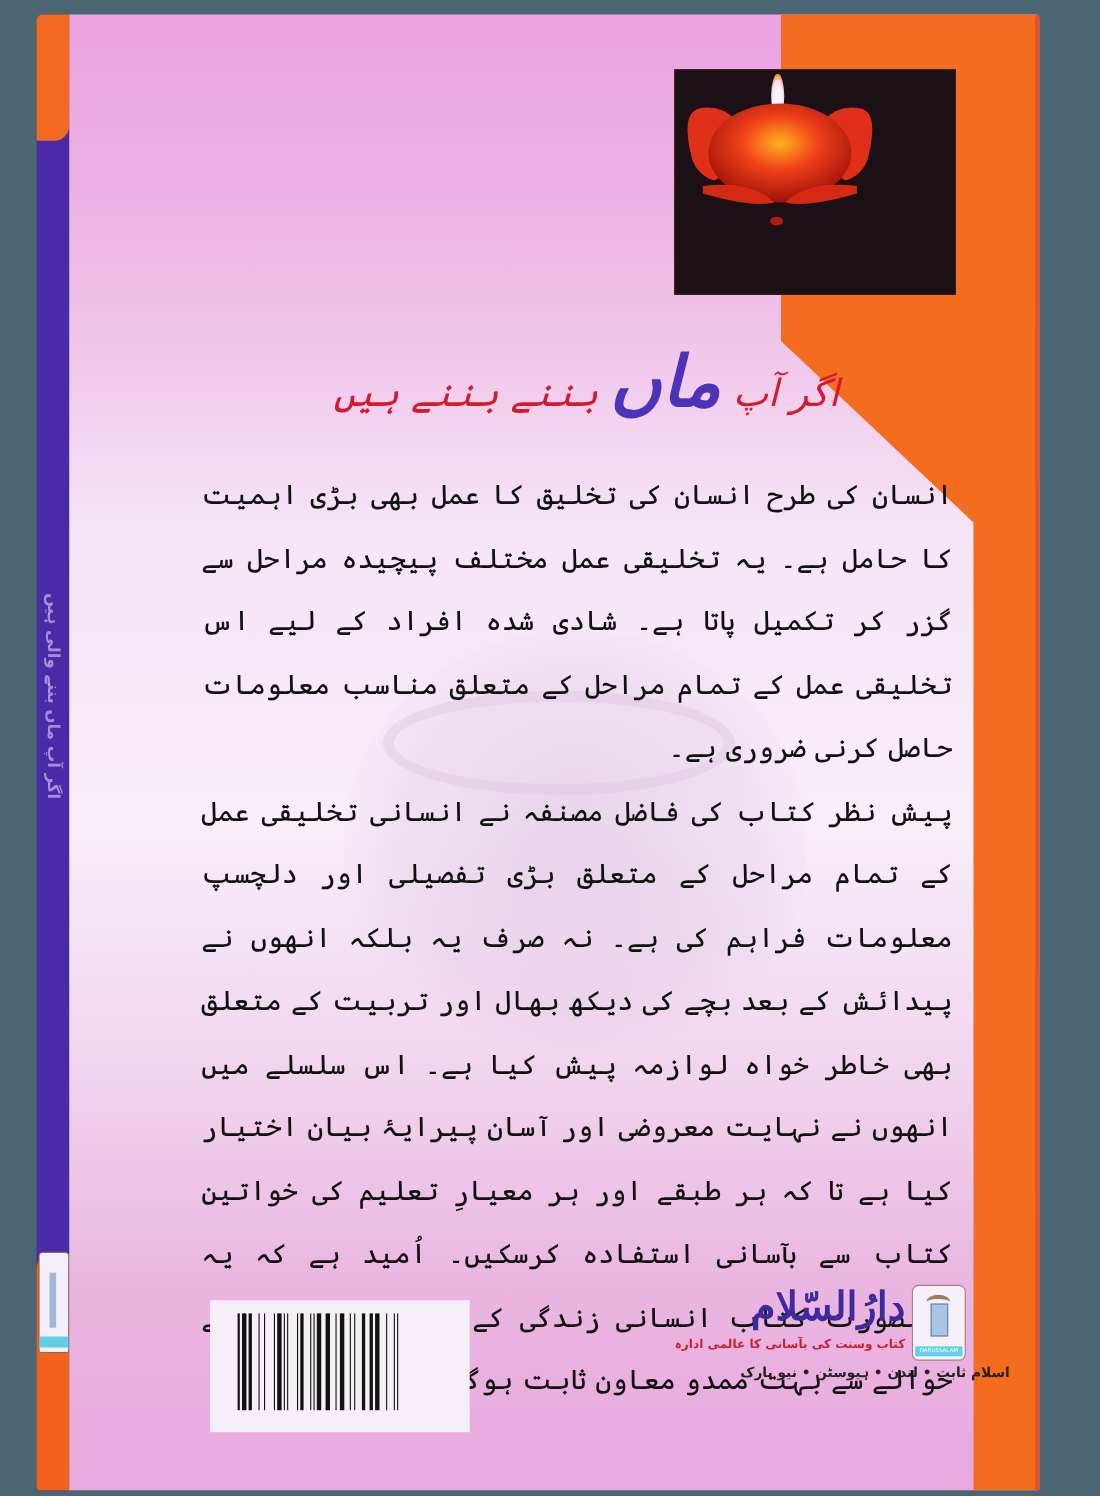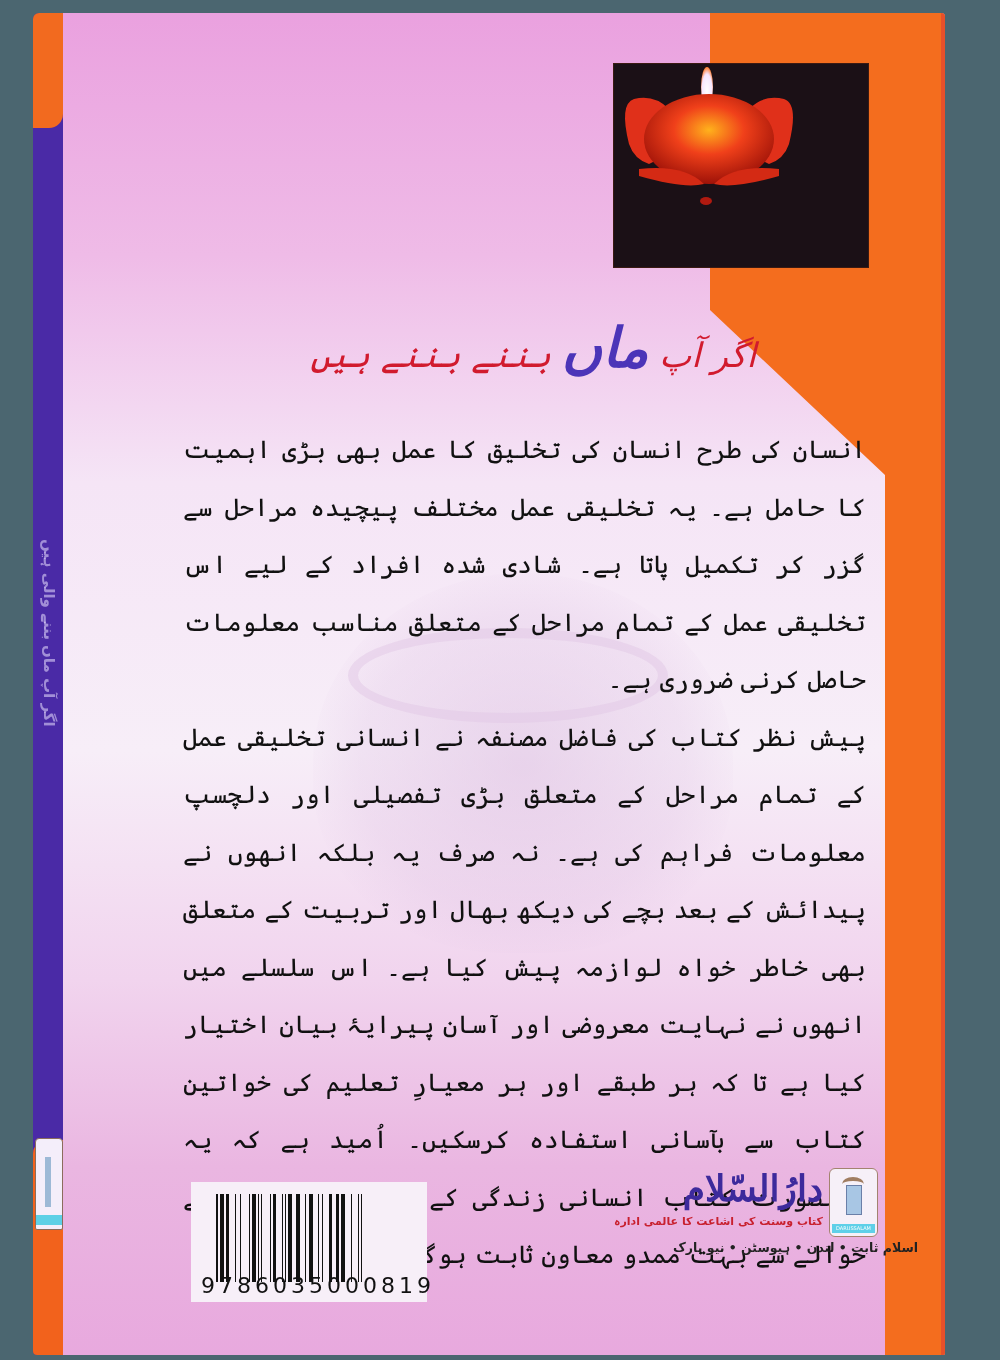--- a/index.html
+++ b/index.html
@@ -54,21 +54,21 @@
     position:absolute; left:550px; top:50px; width:254px; height:203px;
     background:#1b1016;
     border:1px solid #3b1a12;
   }
   .title {
     position:absolute; left:230px; top:300px; width:480px; height:70px;
     direction:rtl; text-align:center;
     font-family:"DejaVu Serif", serif; font-size:34px; line-height:70px; font-style:italic;
     color:#d11b2e;
   }
-  .title .hl { color:#4b34b8; font-size:55px; font-weight:bold;font-style:italic; }
+  .title .hl { color:#4b34b8; font-size:64px; font-weight:bold;font-style:italic; }
   .body-text {
     position:absolute; left:120px; top:408px; width:683px;
     direction:rtl; text-align:justify;
     font-family:"DejaVu Serif", serif; font-size:25px; line-height:57.5px;
     color:#111;
   }
   .body-text p { margin:0; }
   .barcode {
     position:absolute; left:128px; top:1169px; width:236px; height:120px;
     background:#f7eff8;
@@ -206,29 +206,28 @@
           <span style="width:3px"></span>
           <span class="g" style="width:2px"></span>
           <span style="width:4px"></span>
           <span class="g" style="width:6px"></span>
           <span style="width:1px"></span>
           <span class="g" style="width:6px"></span>
           <span style="width:1px"></span>
           <span class="g" style="width:2px"></span>
           <span style="width:1px"></span>
       </div>
-      <div class="isbn">9786035000819</div>
     </div>
 
     <div class="publisher">
       <div class="pub-logo">
         <div class="book-shape"></div>
         <div class="tower"></div>
         <div class="label">DARUSSALAM</div>
       </div>
       <div class="pub-name">دارُالسّلام</div>
-      <div class="pub-tag">کتاب وسنت کی اشاعت کا عالمی ادارہ</div>
+      <div class="pub-tag">کتاب وسنت کی بآسانی کا عالمی ادارہ</div>
       <div class="pub-cities">
         <div>اسلام ثابت • لندن • ہیوسٹن • نیو یارک</div>
       </div>
     </div>
   </div>
 </div>
 
 </body></html>

